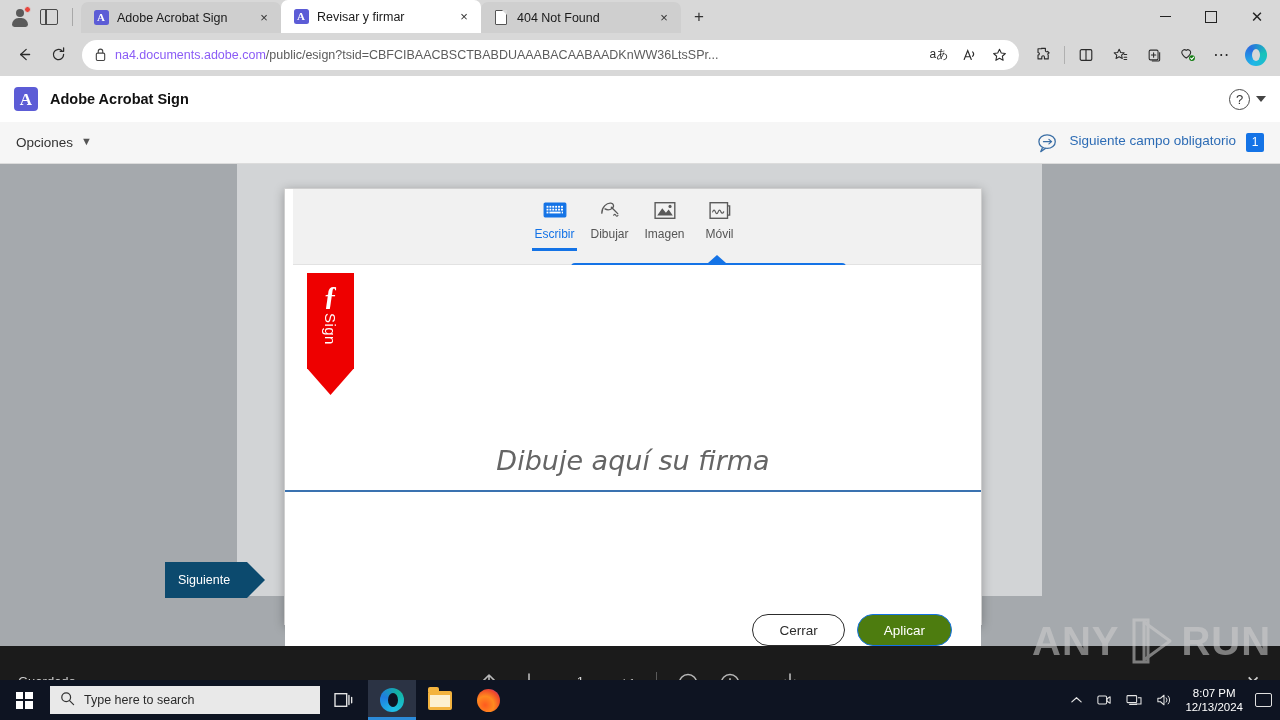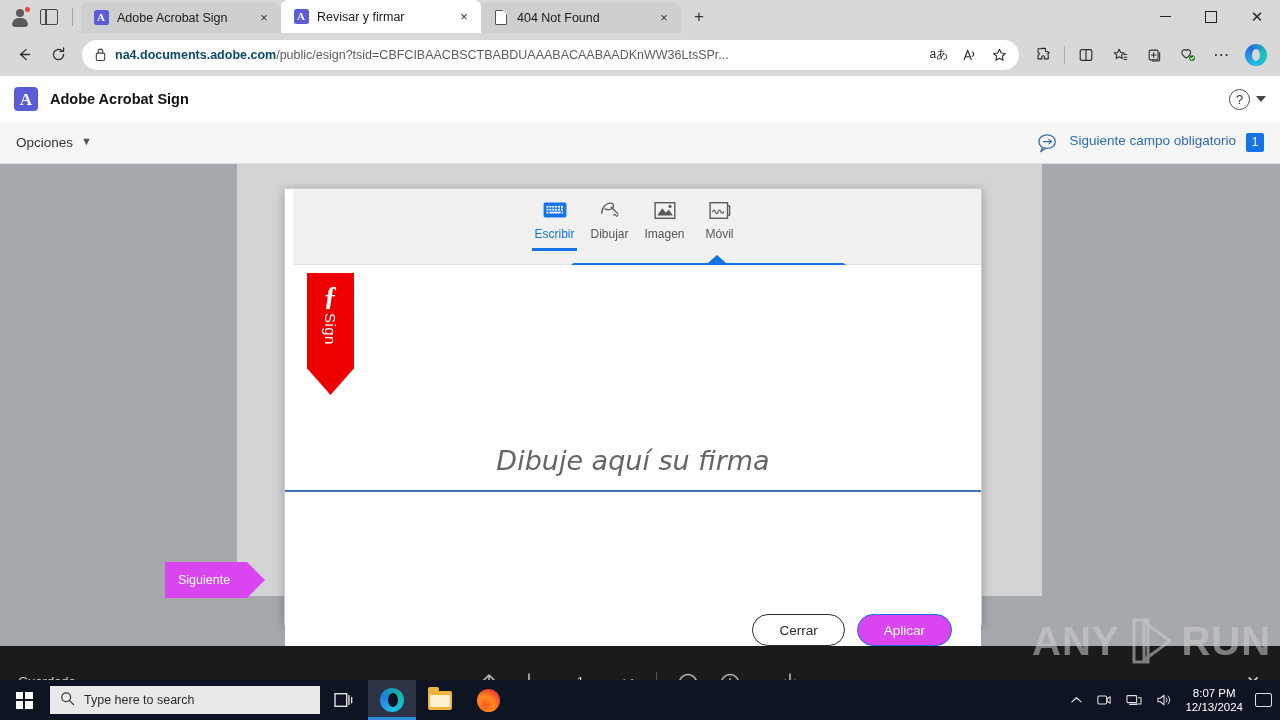--- a/index.html
+++ b/index.html
@@ -115,21 +115,21 @@
   .urlbar {
     flex: 1; height: 30px; background: #fff; border-radius: 15px;
     display: flex; align-items: center; padding: 0 6px 0 12px; gap: 8px;
     margin: 0 6px; min-width: 0;
   }
   .urlbar .lockicon { flex: 0 0 auto; display: flex; }
   .url-text {
     flex: 1; font-size: 12.5px; color: #5c5c5c; white-space: nowrap;
     overflow: hidden; text-overflow: ellipsis; min-width: 0;
   }
-  .url-text b { color: #0c4a6e; font-weight: bold; }
+  .url-text b { color: #8b5cf6; font-weight: normal; }
   .url-right { display: flex; align-items: center; gap: 2px; flex: 0 0 auto; }
   .url-right .nav-icon { width: 28px; height: 26px; }
   .tb-sep { width: 1px; height: 18px; background: #b0b0b0; margin: 0 3px; }
   .copilot-ico {
     width: 22px; height: 22px; border-radius: 50%;
     background: conic-gradient(from 200deg, #1fb6e8, #2a6ee0, #18c3b8, #1fb6e8);
     position: relative;
   }
   .copilot-ico::after {
     content: ""; position: absolute; left: 7px; top: 5px; width: 8px; height: 12px;
@@ -190,21 +190,21 @@
   .doc-page {
     position: absolute; left: 237px; top: 0px; width: 805px; height: 432px;
     background: #d2d4d6;
   }
   .doc-inner {
     position: absolute; left: 0px; top: 0px; width: 805px; height: 432px;
     background: #d2d4d6;
   }
   .siguiente-tag {
     position: absolute; left: 165px; top: 398px; width: 100px; height: 36px;
-    background: #d946ef; color: #fff; font-size: 12.5px;
+    background: #0c4a6e; color: #fff; font-size: 12.5px;
     display: flex; align-items: center; padding-left: 13px;
     clip-path: polygon(0 0, 82% 0, 100% 50%, 82% 100%, 0 100%);
   }
 
   
   .modal {
     position: absolute; left: 284px; top: 24px; width: 698px; height: 437px;
     background: #fff; box-shadow: 0 2px 10px rgba(0,0,0,.28);
     border: 1px solid #cfcfcf;
   }
@@ -263,21 +263,21 @@
   }
   .modal-body { position: relative; height: 153px; background: #fff; margin-top: 16px; }
   .modal-actions {
     position: absolute; right: 29px; bottom: 15px; display: flex; gap: 12px;
   }
   .btn {
     height: 32px; border-radius: 16px; font-size: 13.5px;
     display: flex; align-items: center; justify-content: center; padding: 0 26px;
   }
   .btn.secondary { background: #fff; border: 1.6px solid #2c2c2c; color: #2c2c2c; }
-  .btn.primary { background: #d946ef; color: #fff; border: 1.6px solid #1473e6; }
+  .btn.primary { background: #4d7c0f; color: #fff; border: 1.6px solid #1473e6; }
 
   
   .dark-toolbar {
     position: absolute; left: 0; top: 570px; width: 1280px; height: 72px;
     background: #1b1b1b; display: flex; align-items: center;
   }
   .saved-text { position: absolute; left: 18px; top: 28px; font-size: 13px; color: #cfcfcf; }
   .tb-center {
     position: absolute; left: 0; right: 0; top: 20px; height: 34px;
     display: flex; align-items: center; justify-content: center; gap: 20px;

